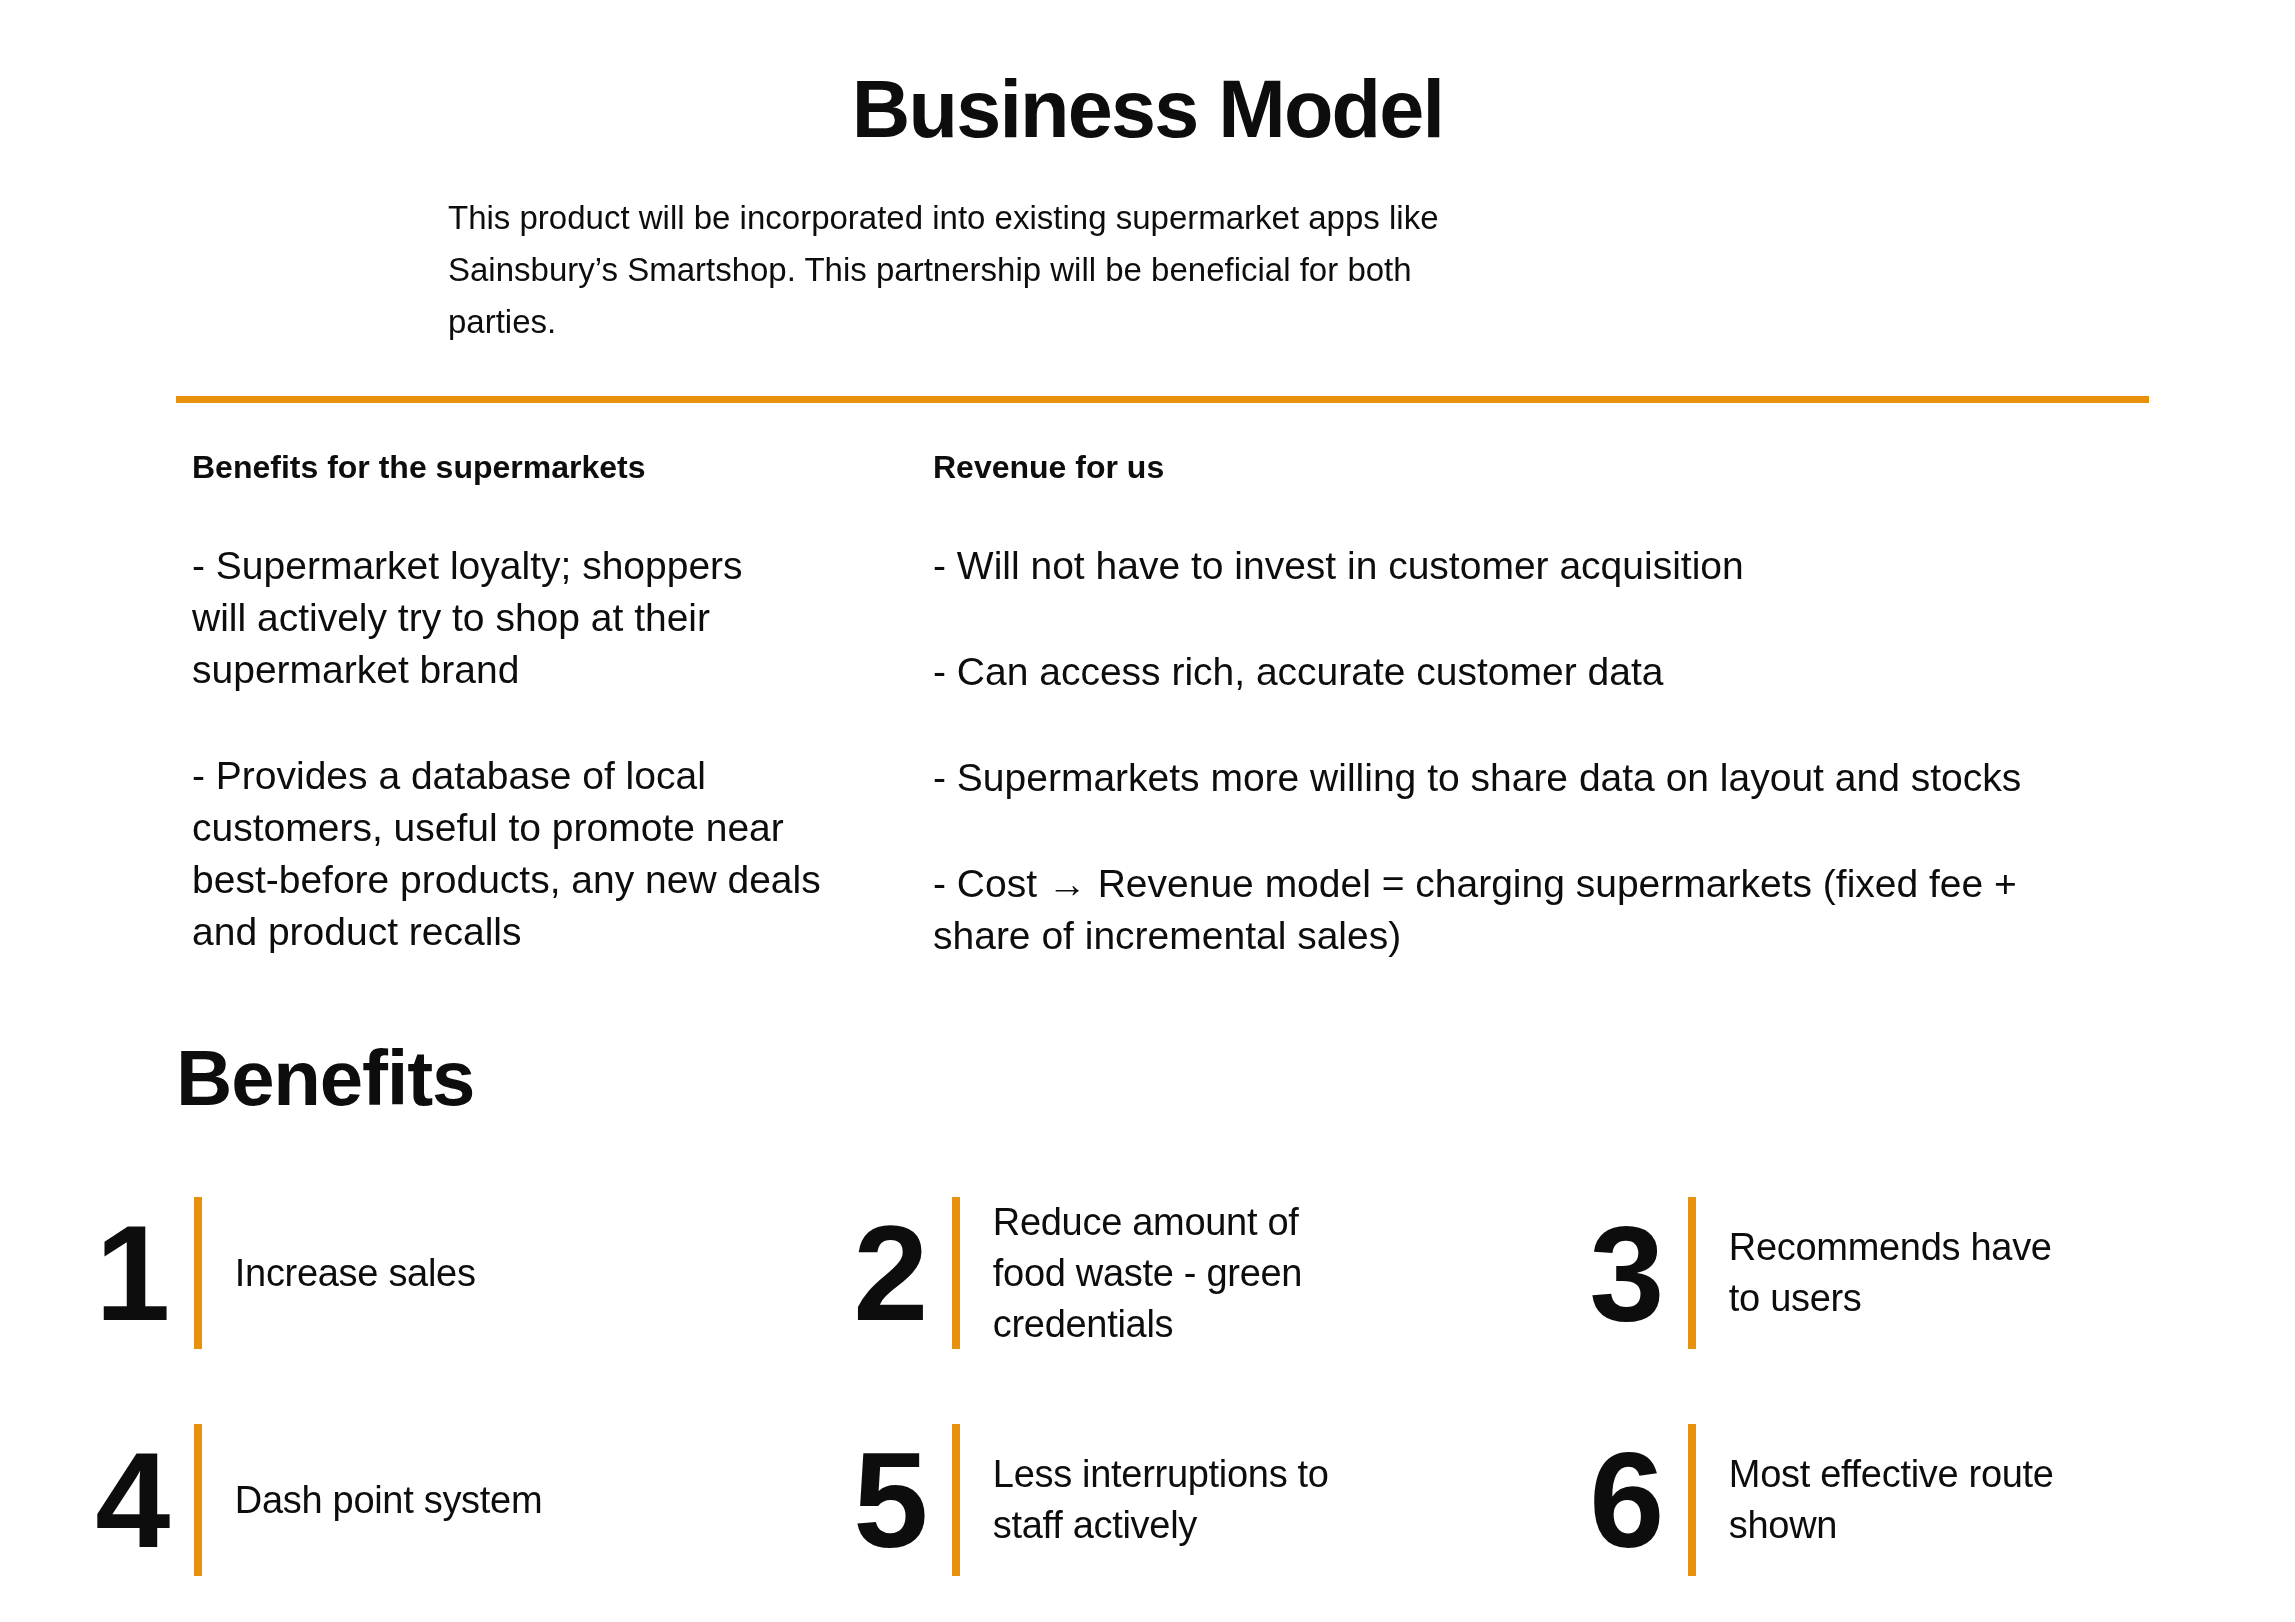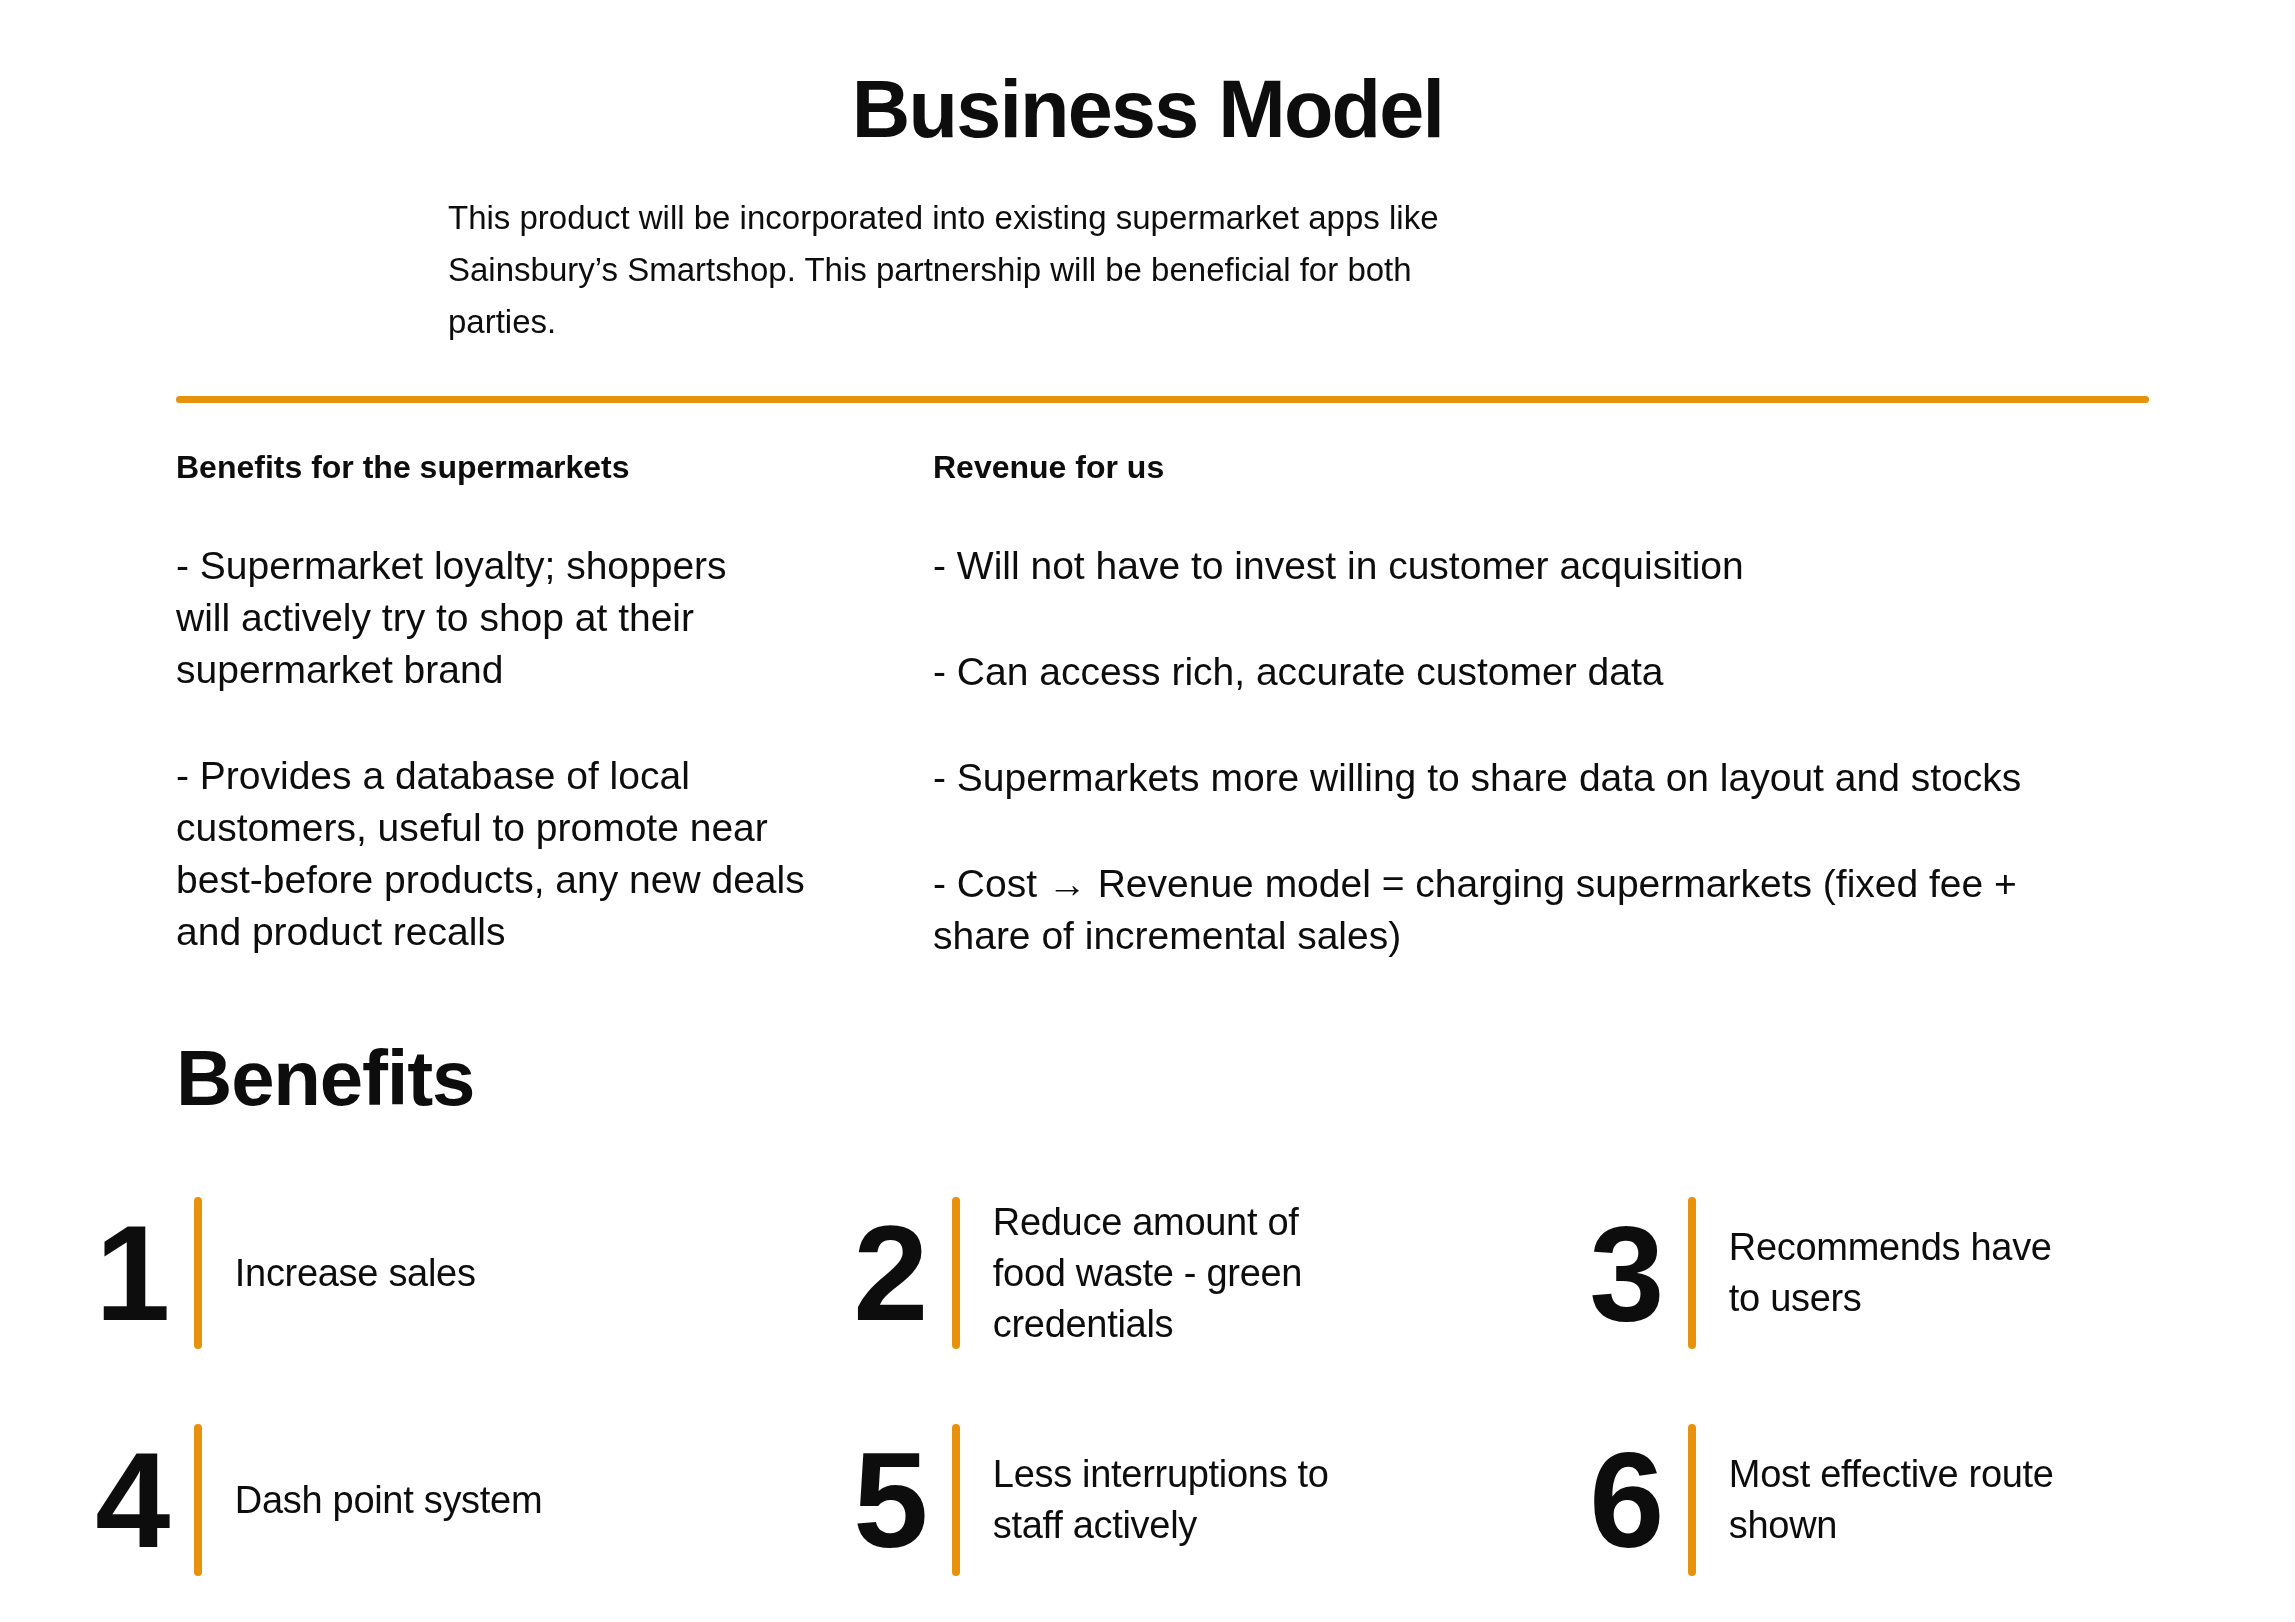--- a/index.html
+++ b/index.html
@@ -1,16 +1,16 @@
 <!DOCTYPE html>
 <html style="--accent: #E8910C;font-size:9.6px"><head>
 <meta charset="utf-8">
 <style>
   :root { --accent: #E8910C; }
-  * { margin: 0; padding: 0; box-sizing: border-box; border-radius: 10px; }
+  * { margin: 0; padding: 0; box-sizing: border-box; }
   html, body { background: #ffffff; }
   .canvas {
     position: relative;
     width: 2295px;
     height: 1623px;
     background: #ffffff;
     color: #0d0d0d;
     font-family: "Liberation Sans", sans-serif;
     overflow: hidden;
   }
@@ -38,21 +38,21 @@
     left: 176px;
     top: 396px;
     width: 1973px;
     height: 7.2px;
     background: var(--accent);
   }
   .col {
     position: absolute;
     top: 448px;
   }
-  .col-left  { left: 176px;  width: 735px; }
+  .col-left  { left: 192px;  width: 735px; }
   .col-right { left: 933px; width: 1190px; }
   .col-header {
     font-size: 32px;
     font-weight: 700;
     line-height: 38px;
     margin-bottom: 54px;
   }
   .bullet {
     font-size: 39px;
     line-height: 52px;

